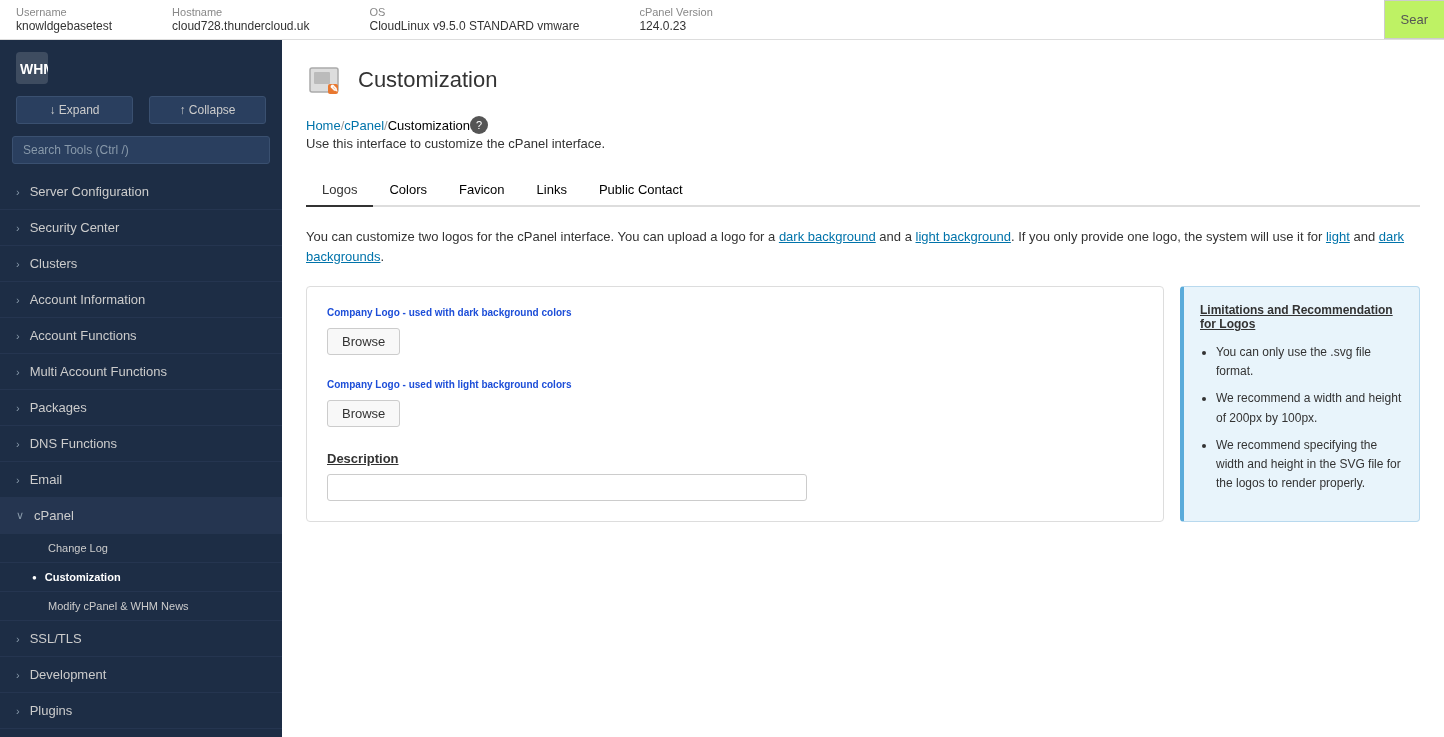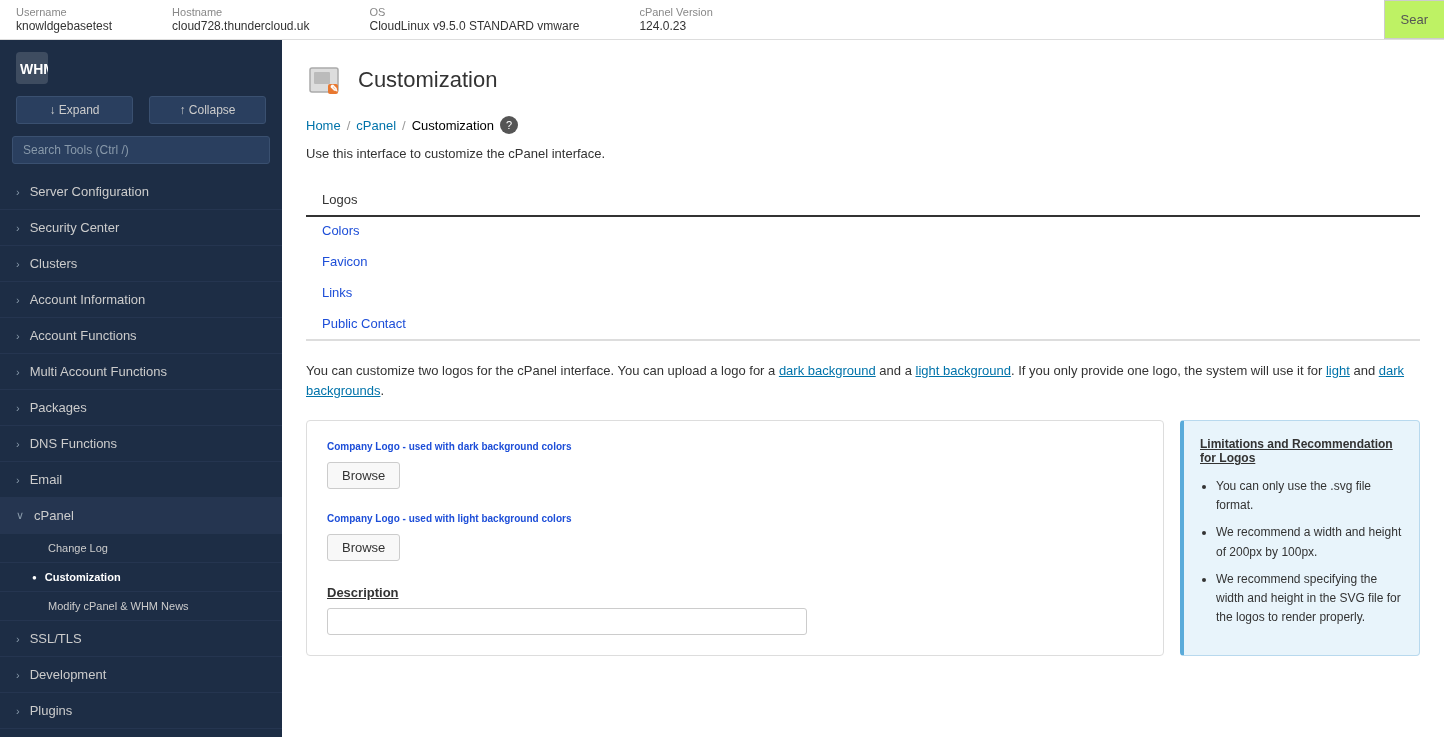--- a/index.html
+++ b/index.html
@@ -160,22 +160,20 @@
       height: 40px;
     }
     .page-title {
       font-size: 22px;
       font-weight: normal;
       color: #333;
     }
     .breadcrumb {
       display: flex;
       align-items: center;
-      gap: 6px;
-      margin-bottom: 10px;
       font-size: 13px;
     }
     .breadcrumb a { color: #0073aa; text-decoration: none; }
     .breadcrumb-sep { color: #999; }
     .breadcrumb-help {
       width: 18px;
       height: 18px;
       background: #555;
       border-radius: 50%;
       display: inline-flex;
@@ -190,26 +188,25 @@
       color: #333;
       font-size: 13px;
       line-height: 1.5;
     }
 
     
     .tabs {
       display: flex;
       border-bottom: 2px solid #ddd;
       margin-bottom: 20px;
-      flex-direction: column;
     }
     .tab {
       padding: 8px 16px;
       cursor: pointer;
-      color: #1d4ed8;
+      color: #000000;
       font-size: 13px;
       border-bottom: 2px solid transparent;
       margin-bottom: -2px;
     }
     .tab.active {
       color: #333;
       border-bottom: 2px solid #333;
     }
 
     

